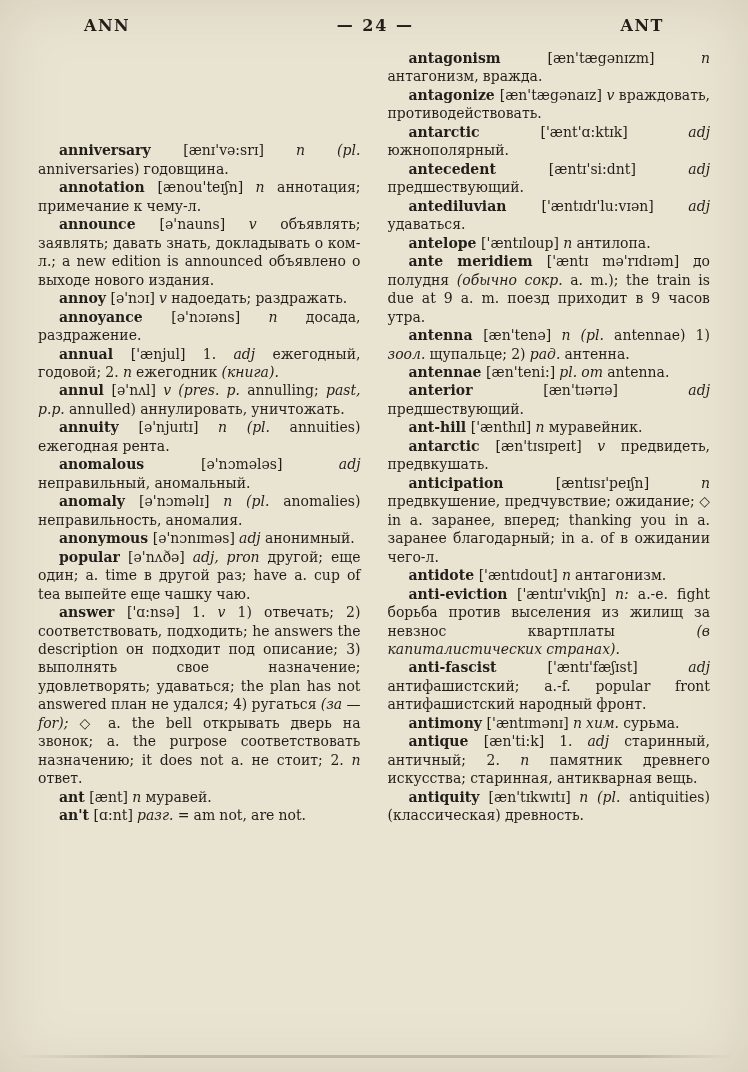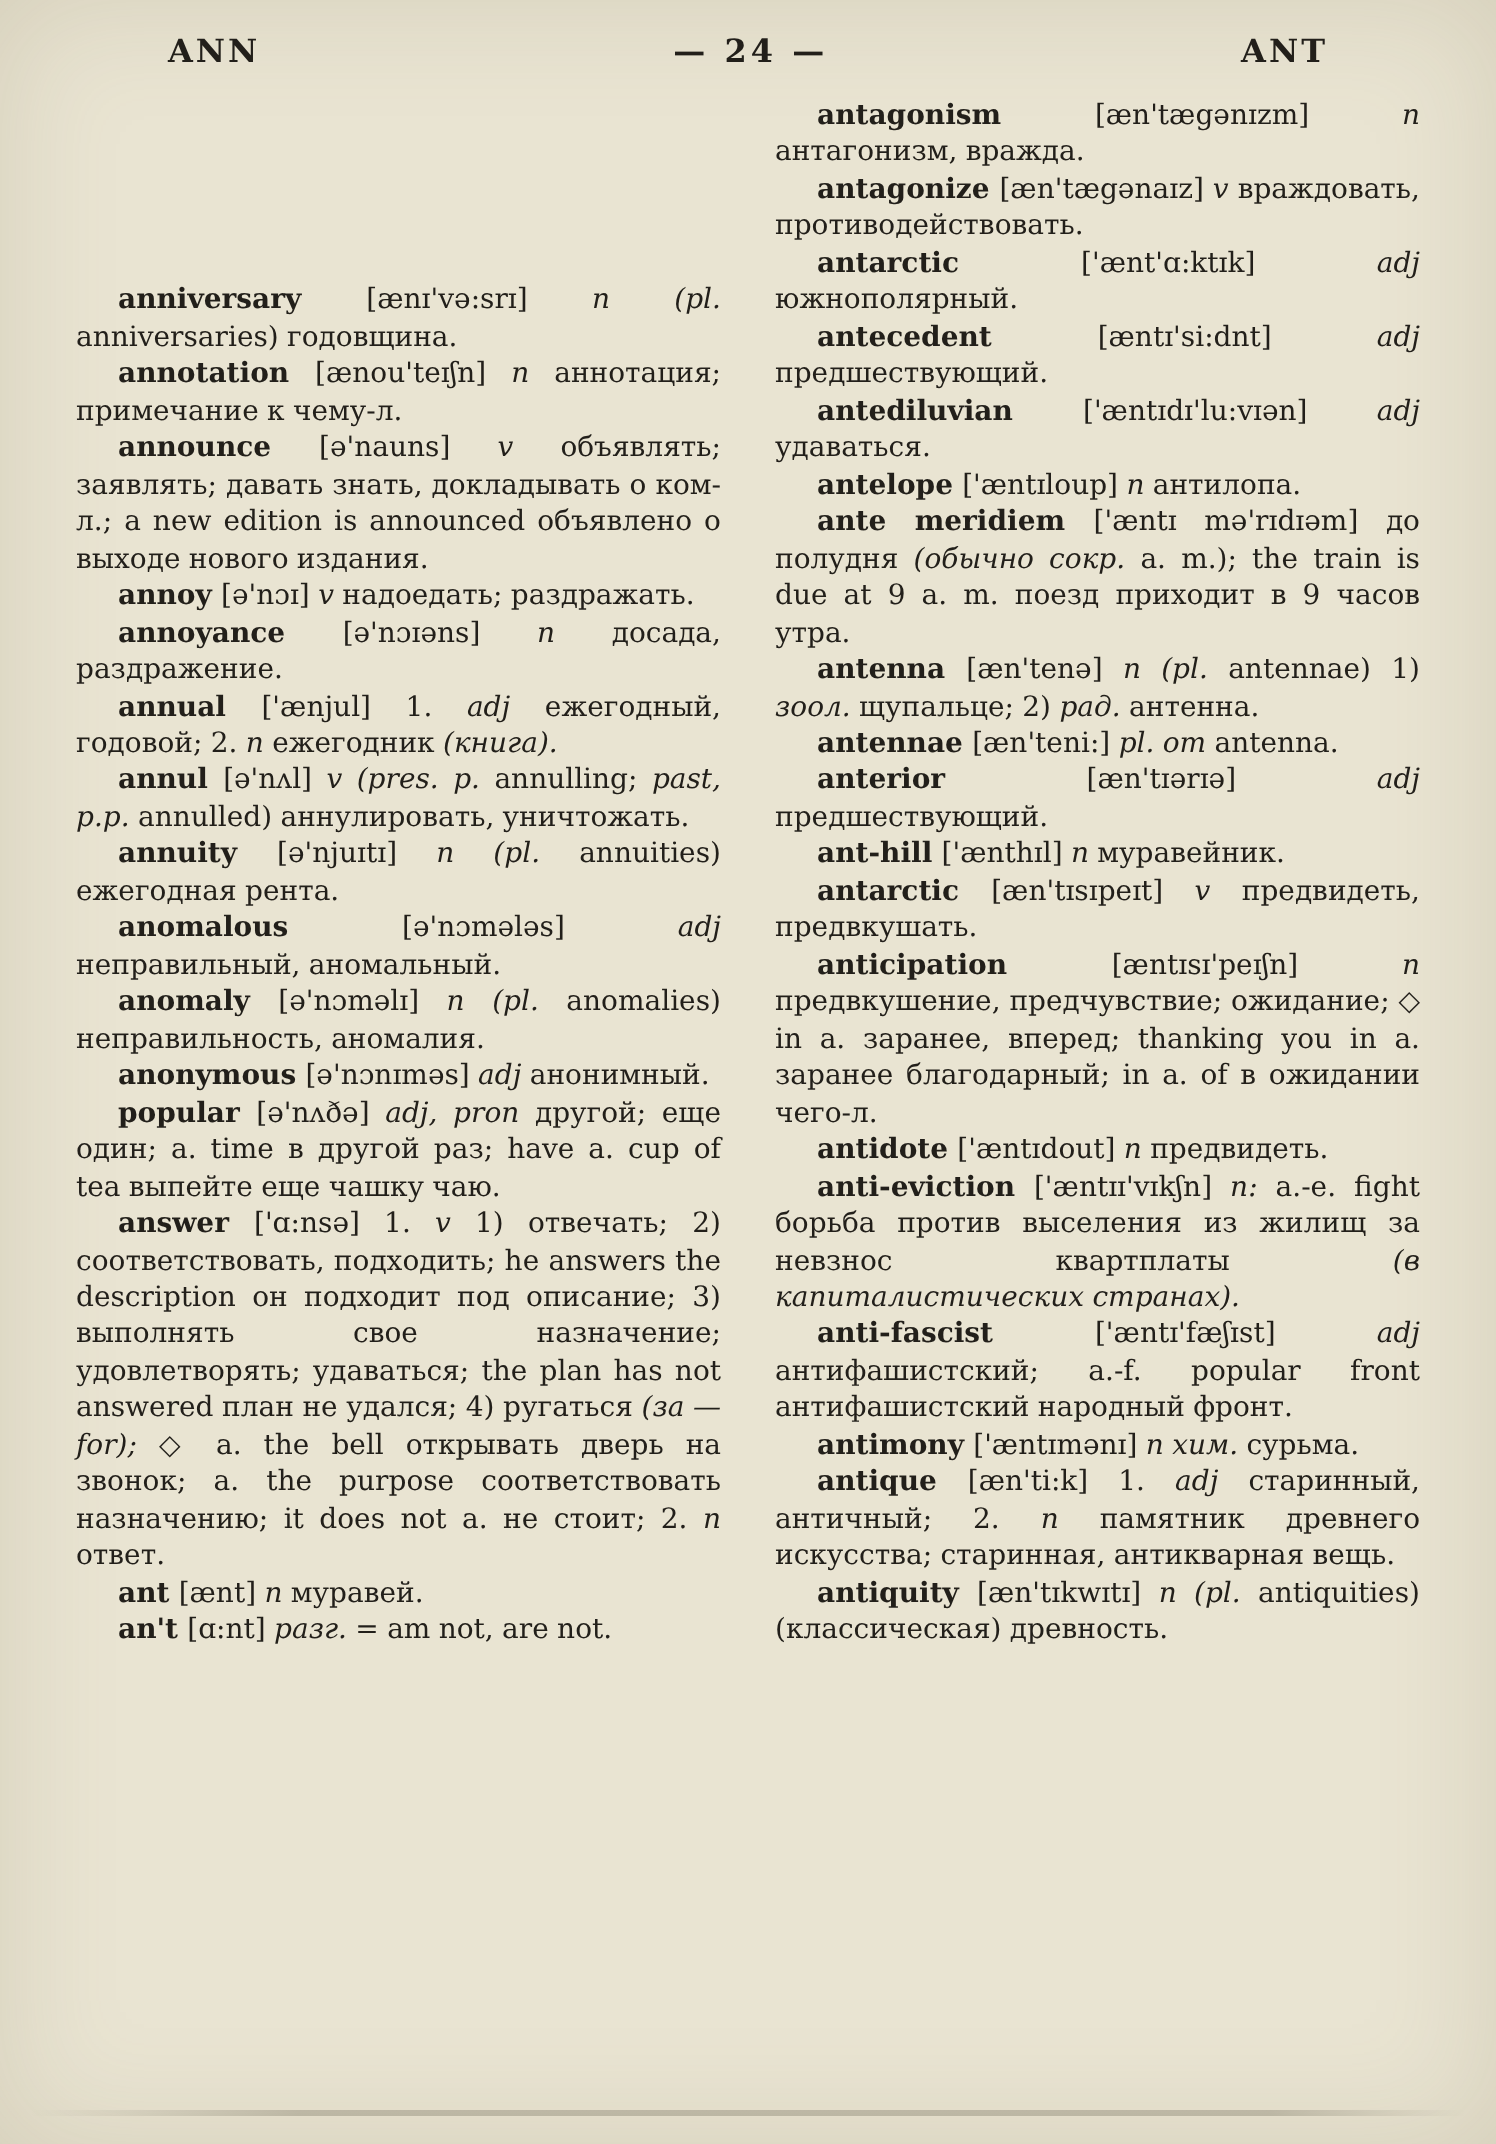--- a/index.html
+++ b/index.html
@@ -98,21 +98,21 @@
         <p class="entry"><span class="seg b">antecedent </span><span class="seg r">[æntɪ'si:dnt] </span><span class="seg i">adj </span><span class="seg r">предшествующий.</span></p>
         <p class="entry"><span class="seg b">antediluvian </span><span class="seg r">['æntɪdɪ'lu:vɪən] </span><span class="seg i">adj </span><span class="seg r">удаваться.</span></p>
         <p class="entry"><span class="seg b">antelope </span><span class="seg r">['æntɪloup] </span><span class="seg i">n </span><span class="seg r">антилопа.</span></p>
         <p class="entry"><span class="seg b">ante meridiem </span><span class="seg r">['æntɪ mə'rɪdɪəm] до полудня </span><span class="seg i">(обычно сокр. </span><span class="seg r">a. m.); the train is due at 9 a. m. поезд приходит в 9 часов утра.</span></p>
         <p class="entry"><span class="seg b">antenna </span><span class="seg r">[æn'tenə] </span><span class="seg i">n (pl. </span><span class="seg r">antennae) 1) </span><span class="seg i">зоол. </span><span class="seg r">щупальце; 2) </span><span class="seg i">рад. </span><span class="seg r">антенна.</span></p>
         <p class="entry"><span class="seg b">antennae </span><span class="seg r">[æn'teni:] </span><span class="seg i">pl. от </span><span class="seg r">antenna.</span></p>
         <p class="entry"><span class="seg b">anterior </span><span class="seg r">[æn'tɪərɪə] </span><span class="seg i">adj </span><span class="seg r">предшествующий.</span></p>
         <p class="entry"><span class="seg b">ant-hill </span><span class="seg r">['ænthɪl] </span><span class="seg i">n </span><span class="seg r">муравейник.</span></p>
         <p class="entry"><span class="seg b">antarctic </span><span class="seg r">[æn'tɪsɪpeɪt] </span><span class="seg i">v </span><span class="seg r">предвидеть, предвкушать.</span></p>
         <p class="entry"><span class="seg b">anticipation </span><span class="seg r">[æntɪsɪ'peɪʃn] </span><span class="seg i">n </span><span class="seg r">предвкушение, предчувствие; ожидание; ◇ in a. заранее, вперед; thanking you in a. заранее благодарный; in a. of в ожидании чего-л.</span></p>
-        <p class="entry"><span class="seg b">antidote </span><span class="seg r">['æntɪdout] </span><span class="seg i">n </span><span class="seg r">предвидеть.</span></p>
+        <p class="entry"><span class="seg b">antidote </span><span class="seg r">['æntɪdout] </span><span class="seg i">n </span><span class="seg r">антагонизм.</span></p>
         <p class="entry"><span class="seg b">anti-eviction </span><span class="seg r">['æntɪɪ'vɪkʃn] </span><span class="seg i">n: </span><span class="seg r">a.-e. fight борьба против выселения из жилищ за невзнос квартплаты </span><span class="seg i">(в капиталистических странах).</span></p>
         <p class="entry"><span class="seg b">anti-fascist </span><span class="seg r">['æntɪ'fæʃɪst] </span><span class="seg i">adj </span><span class="seg r">антифашистский; a.-f. popular front антифашистский народный фронт.</span></p>
         <p class="entry"><span class="seg b">antimony </span><span class="seg r">['æntɪmənɪ] </span><span class="seg i">n хим. </span><span class="seg r">сурьма.</span></p>
         <p class="entry"><span class="seg b">antique </span><span class="seg r">[æn'ti:k] 1. </span><span class="seg i">adj </span><span class="seg r">старинный, античный; 2. </span><span class="seg i">n </span><span class="seg r">памятник древнего искусства; старинная, антикварная вещь.</span></p>
         <p class="entry"><span class="seg b">antiquity </span><span class="seg r">[æn'tɪkwɪtɪ] </span><span class="seg i">n (pl. </span><span class="seg r">antiquities) (классическая) древность.</span></p>
       </div>
   </div>
 </div>
 
 </body></html>

